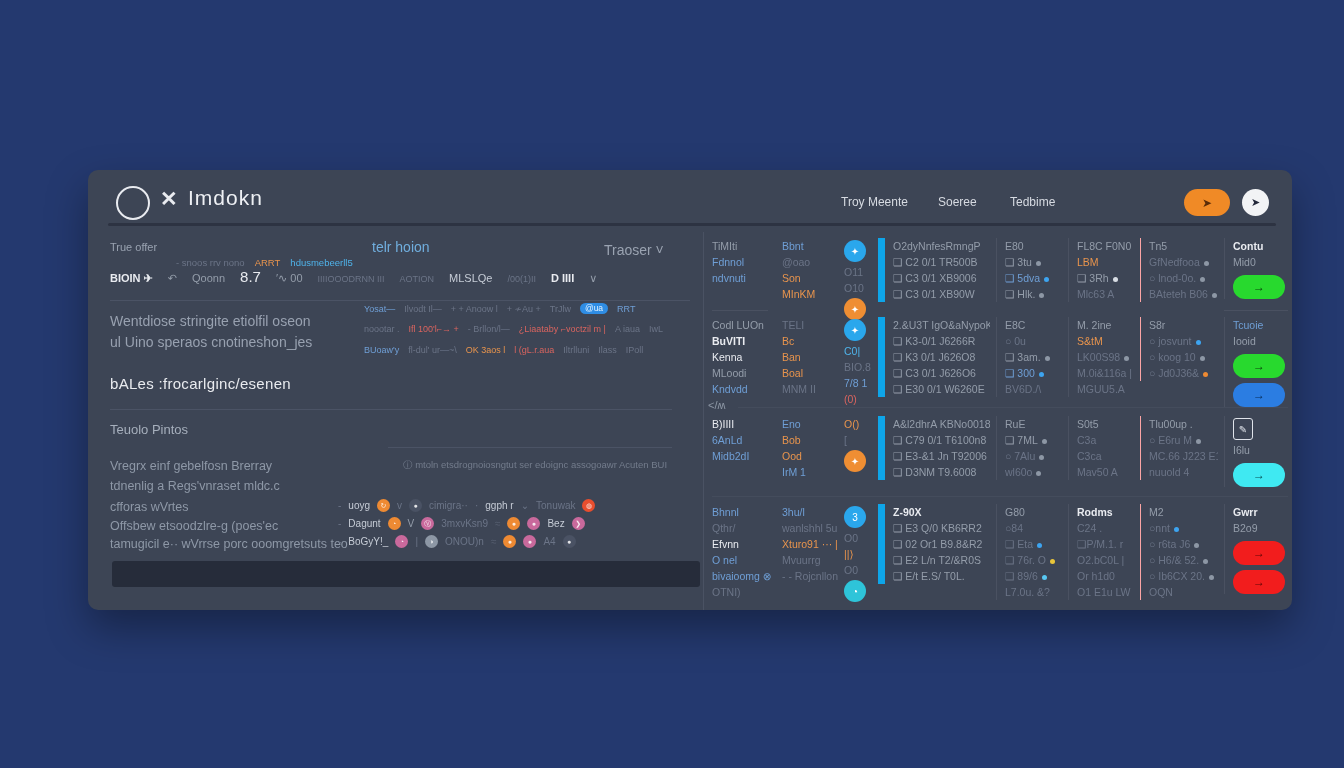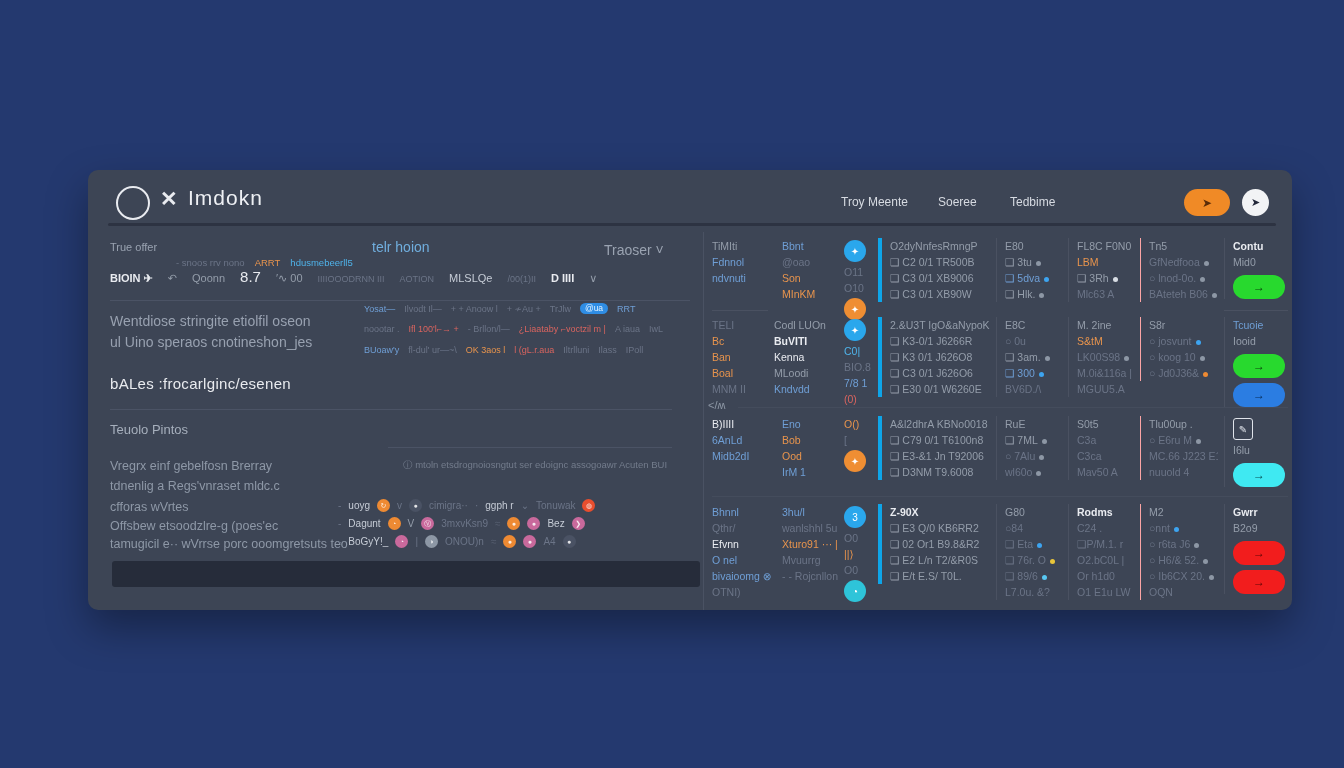--- a/index.html
+++ b/index.html
@@ -59,21 +59,21 @@
   .footer-bar{left:24px;top:391px;width:588px;height:26px;background:#262c3a;border-radius:3px;}
   .footer-bar span{position:absolute;top:7px;font-size:10.5px;color:#99a2b1;cursor:pointer;margin-top:41px;}
   
   .v-divider{left:615px;top:62px;width:1px;height:378px;background:#4a5263;}
   .tag-marker{left:620px;top:229px;font-size:11px;color:#8d97a5;}
   .block{left:624px;width:576px;display:flex;gap:6px;align-items:flex-start;}
   .col{display:flex;flex-direction:column;box-sizing:border-box;}
   .col span.cell{font-size:10.5px;line-height:16px;white-space:nowrap;overflow:hidden;}
   .col .hdr{font-size:11px;}
   .cw0{width:64px;} .cw1{width:56px;} .cw2{width:28px;}
-  .cw3{width:112px;border-left:4px solid #0ea5e9;padding-left:8px;}
+  .cw3{width:112px;border-left:7px solid #0ea5e9;padding-left:8px;}
   .cw4{width:66px;border-left:1px solid #4a5161;padding-left:8px;}
   .cw5{width:66px;border-left:1px solid #4a5161;padding-left:8px;}
   .cw6{width:78px;border-left:1px solid #fca5a5;padding-left:8px;}
   .cw7{width:60px;border-left:1px solid #4a5161;padding-left:8px;}
   .circle-icon{width:22px;height:22px;border-radius:50%;display:flex;align-items:center;justify-content:center;
     color:#fff;font-size:10px;margin:2px 0;}
   .ci-blue{background:#2aa7ec;} .ci-orange{background:#ef8e33;} .ci-teal{background:#2ec4d9;}
   .action-pill{width:52px;height:24px;border-radius:12px;display:flex;align-items:center;justify-content:center;
     margin-top:5px;cursor:pointer;font-size:12px;}
   .p-green{background:#28d92e;color:#0a3d0a;}
@@ -257,33 +257,33 @@
           <span class="cell c-faint">○ lnod-0o.<span class="dot dot-sm bg-grayc"></span></span>
           <span class="cell c-faint">BAteteh B06<span class="dot dot-sm bg-grayc"></span></span>
         </div>
         <div class="col cw7">
           <span class="cell c-white bold hdr">Contu</span>
           <span class="cell c-gray">Mid0</span>
           <div class="action-pill p-green">→</div>
         </div>
       </div>
       <div class="abs block" style="top: 147px;">
+        <div class="col cw0">
+          <span class="cell c-gray hdr">Codl LUOn</span>
+          <span class="cell c-white bold hdr">BuVITI</span>
+          <span class="cell c-white">Kenna</span>
+          <span class="cell c-gray">MLoodi</span>
+          <span class="cell c-blue">Kndvdd</span>
+        </div>
         <div class="col cw1">
           <span class="cell c-faint">TELI</span>
           <span class="cell c-orange">Bc</span>
           <span class="cell c-orange">Ban</span>
           <span class="cell c-orange">Boal</span>
           <span class="cell c-faint">MNM II</span>
-        </div>
-        <div class="col cw0">
-          <span class="cell c-gray hdr">Codl LUOn</span>
-          <span class="cell c-white bold hdr">BuVITI</span>
-          <span class="cell c-white">Kenna</span>
-          <span class="cell c-gray">MLoodi</span>
-          <span class="cell c-blue">Kndvdd</span>
         </div>
         <div class="col cw2">
           <div class="circle-icon ci-blue">✦</div>
           <span class="cell c-lblue">C0|</span>
           <span class="cell c-faint">BIO.8</span>
           <span class="cell c-blue">7/8 1</span>
           <span class="cell c-red">(0)</span>
         </div>
         <div class="col cw3">
           <span class="cell c-gray hdr">2.&amp;U3T IgO&amp;aNypoK</span>

